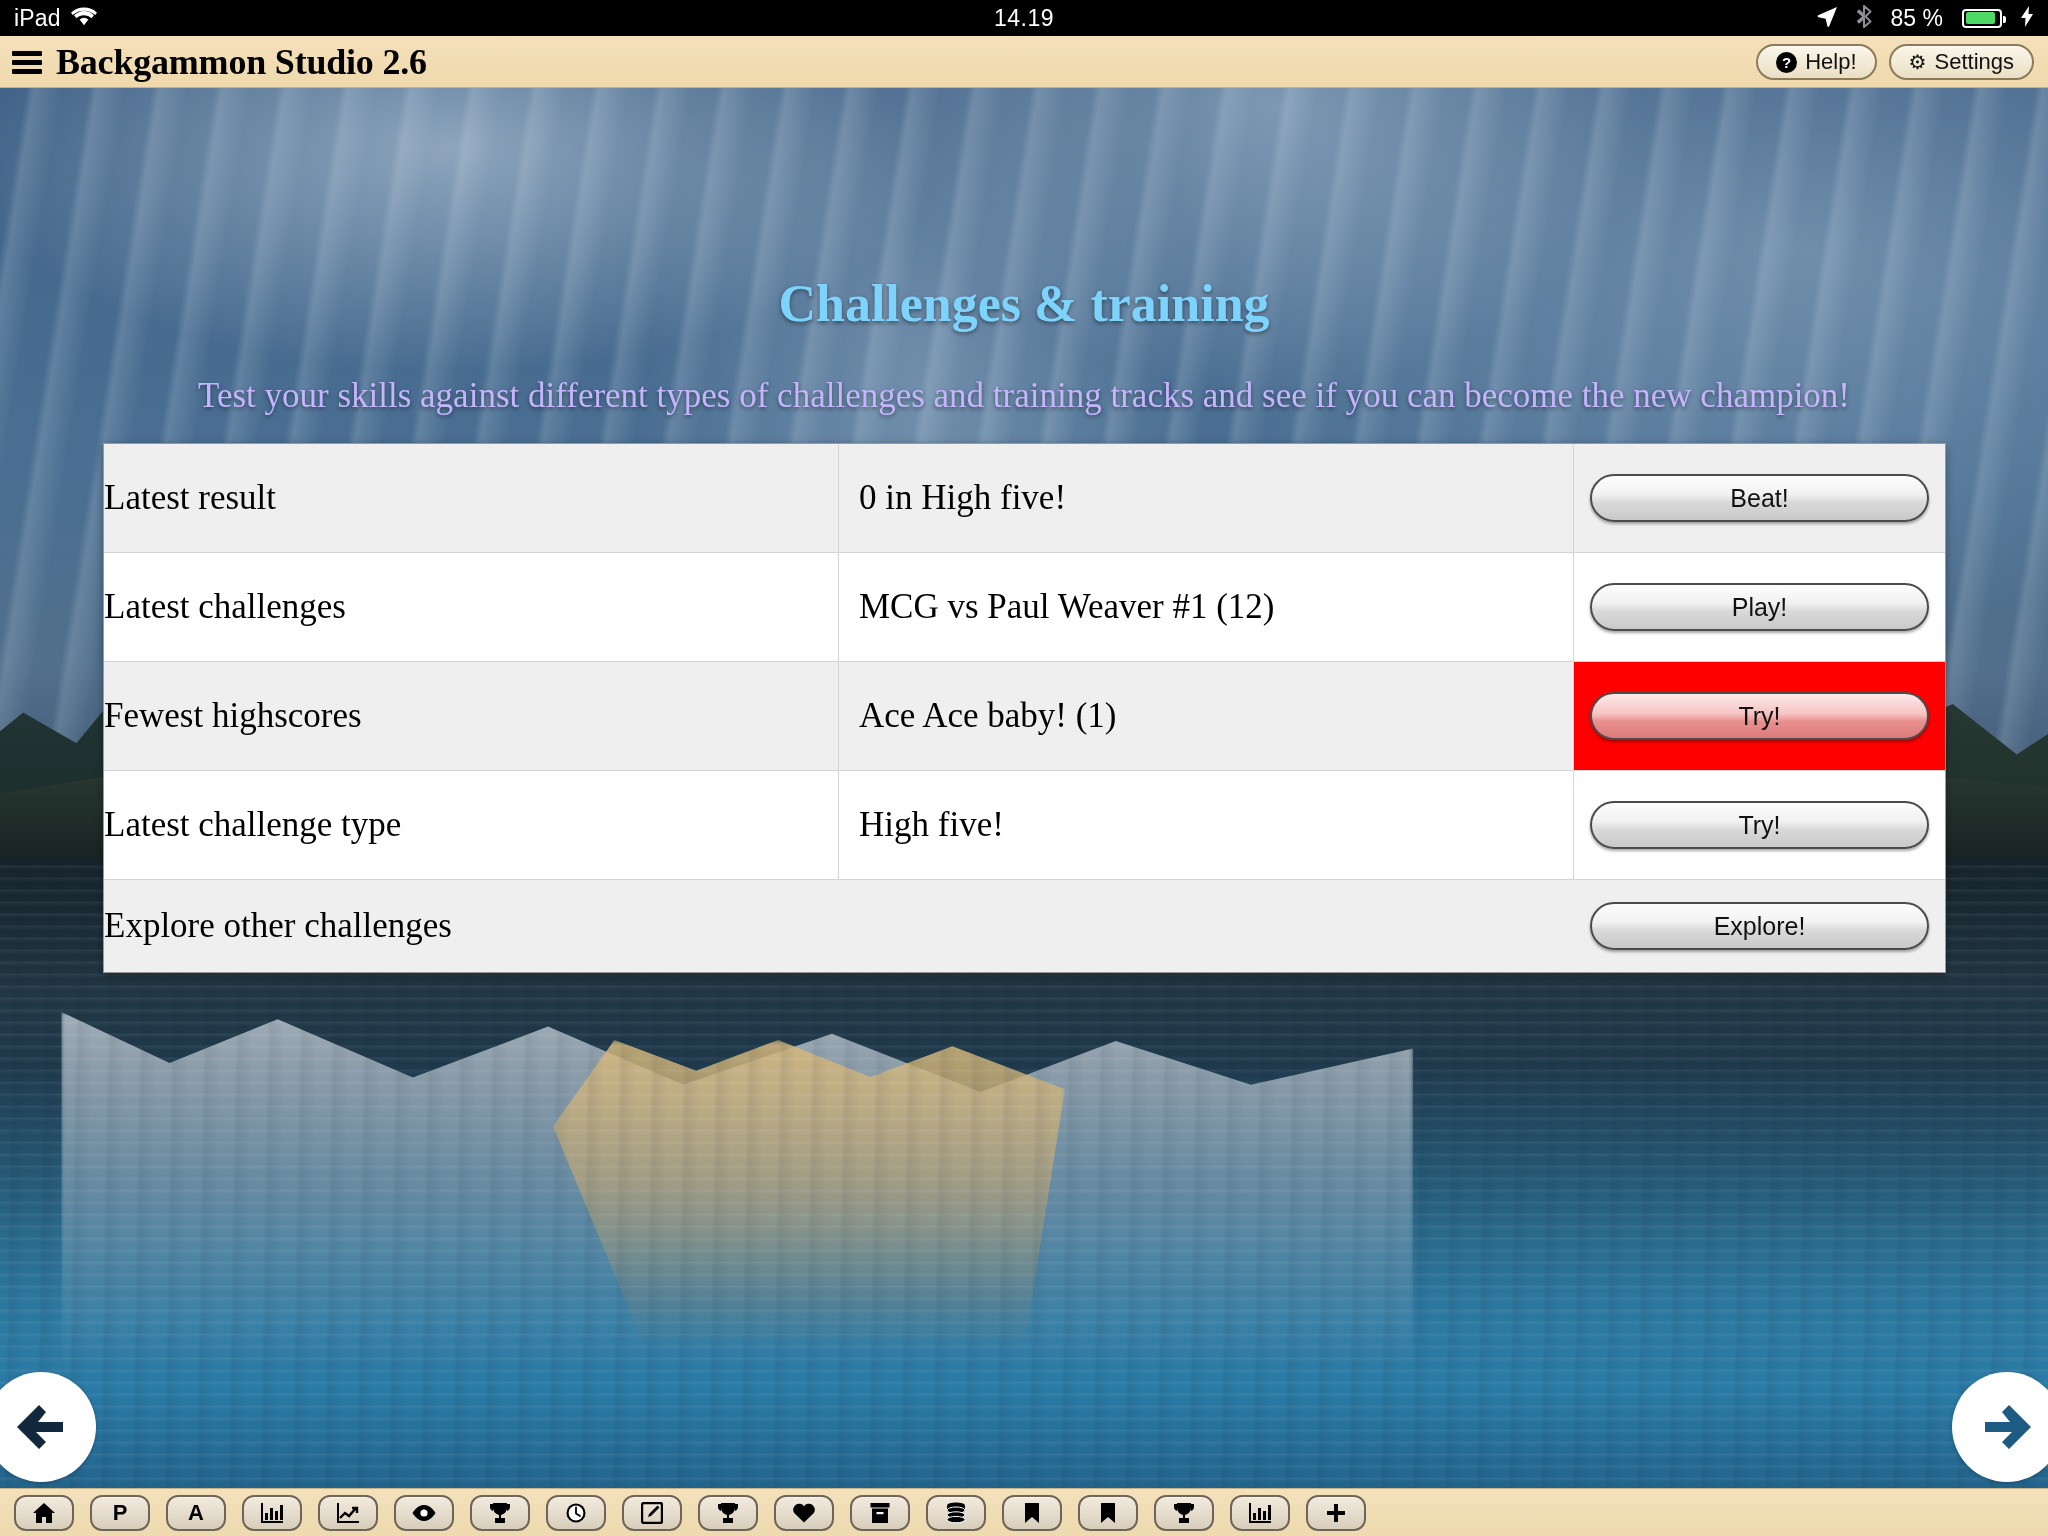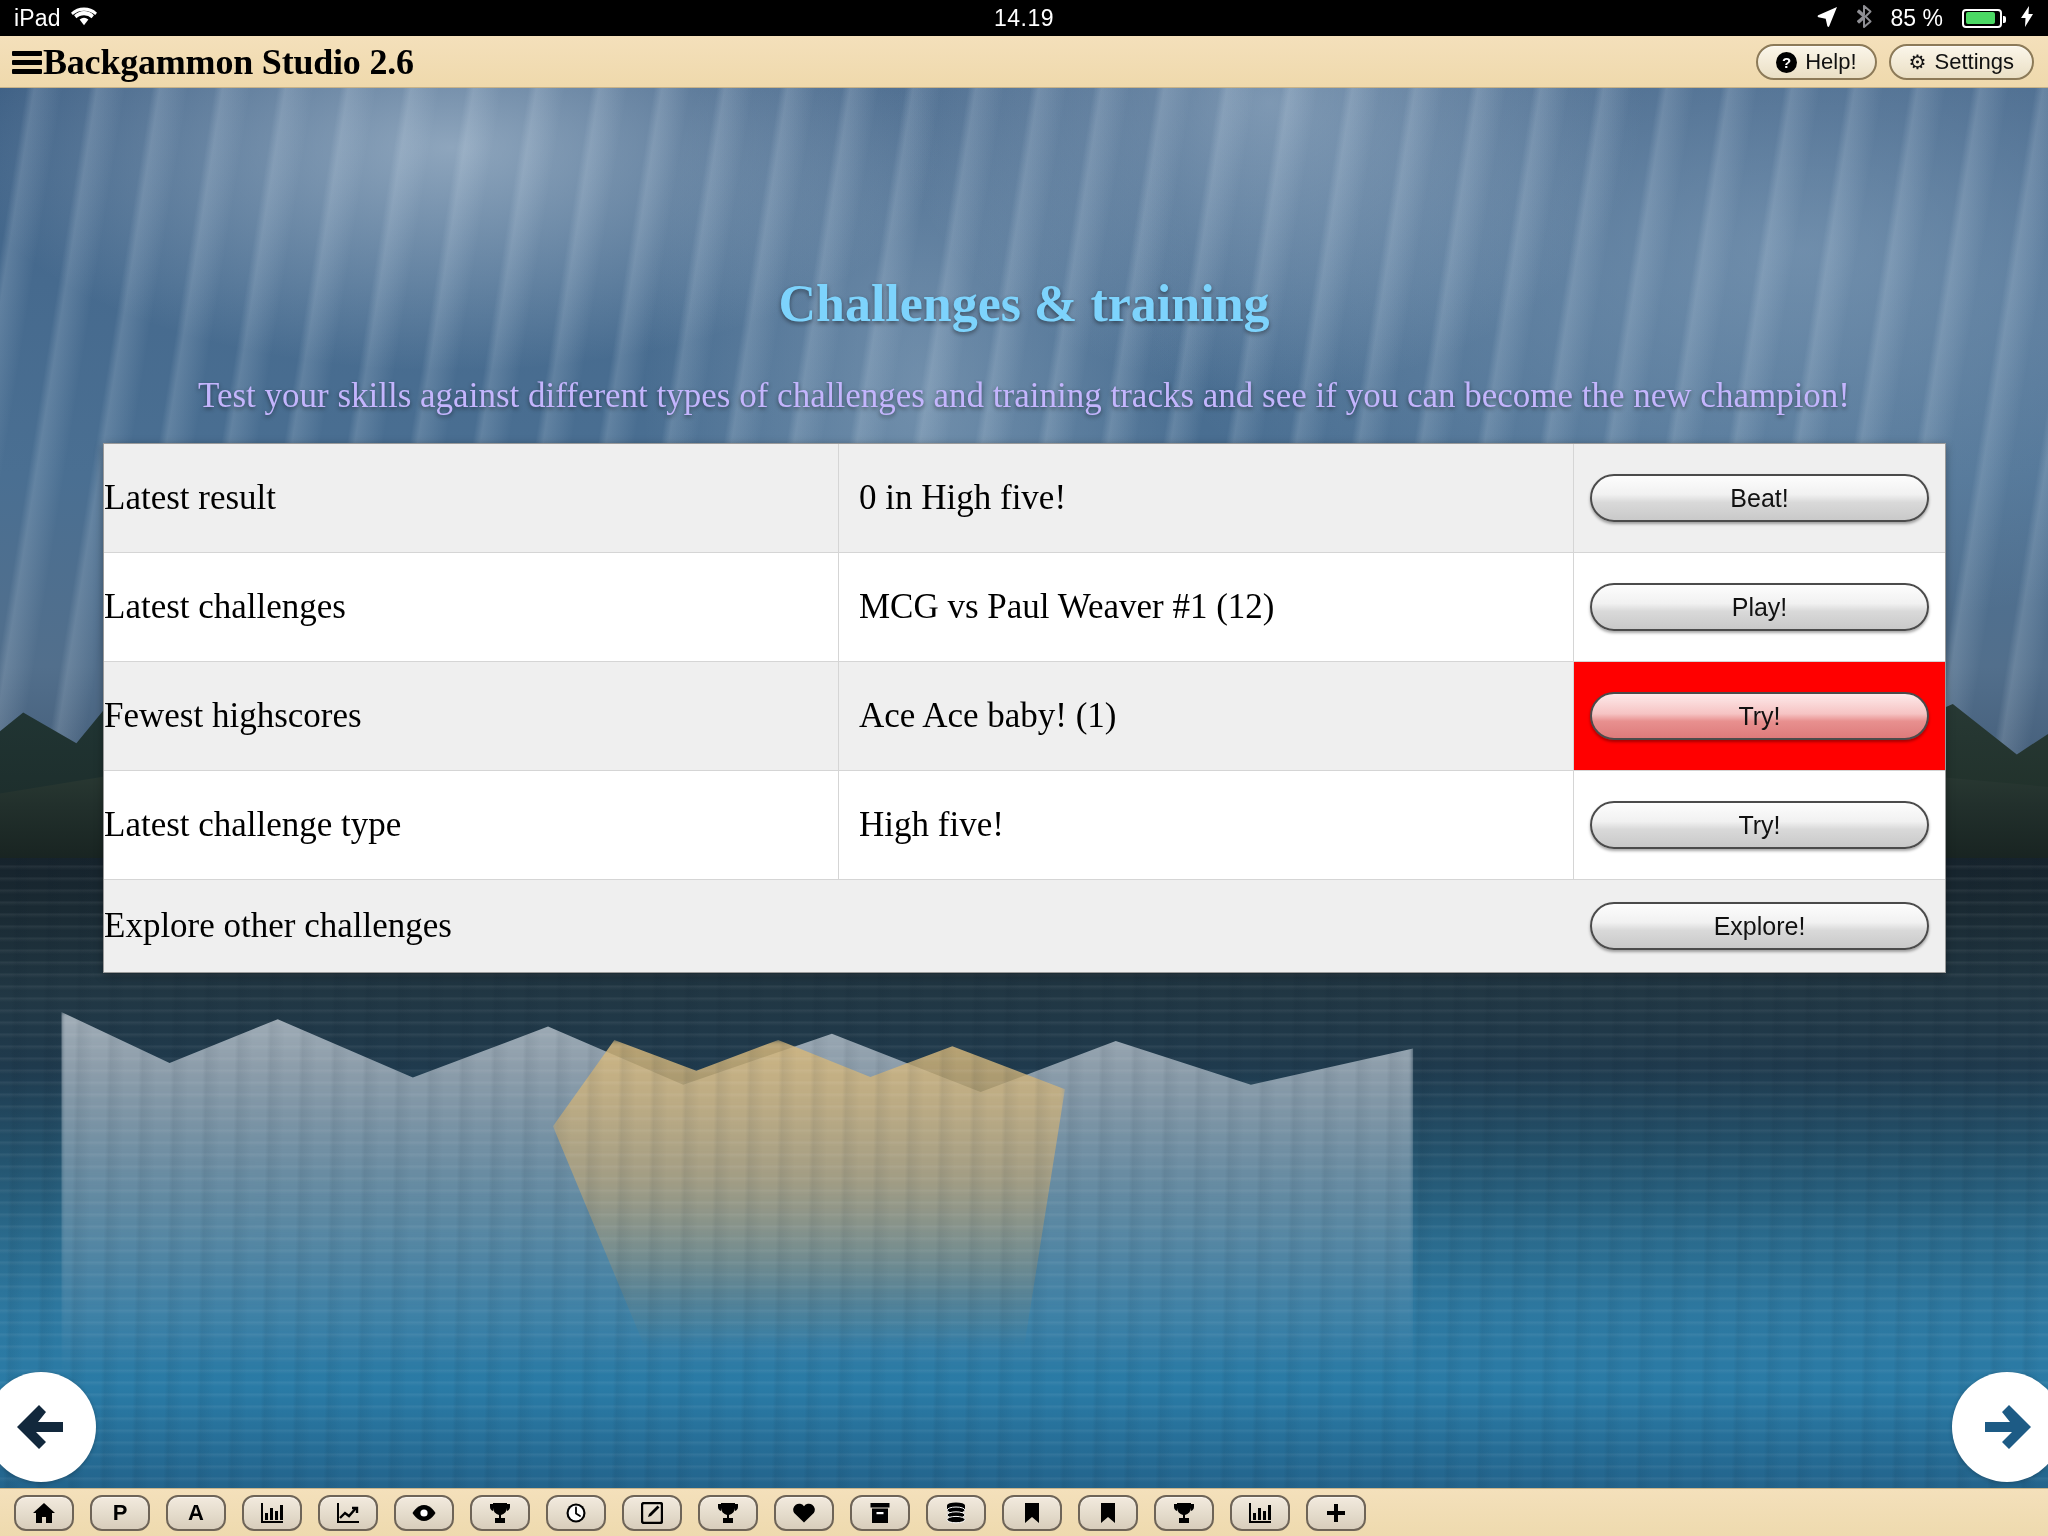--- a/index.html
+++ b/index.html
@@ -27,21 +27,21 @@
   .batt::after{ content:""; position:absolute; right:-6px; top:5px; width:3px; height:7px; background:#fff; border-radius:0 2px 2px 0;}
   .batt i{ position:absolute; left:1.5px; top:1.5px; bottom:1.5px; width:82%; background:#4cd964; border-radius:2px; display:block;}
 
   
   .appbar{
     position:absolute; left:0; top:36px; width:2048px; height:52px;
     background:linear-gradient(180deg,#f4e0bb 0%,#efd9ac 100%);
     border-bottom:1px solid #c8b389;
     z-index:55;
   }
-  .appbar-left{ position:absolute; left:12px; top:0; height:52px; display:flex; align-items:center; gap:1px;}
+  .appbar-left{ position:absolute; left:12px; top:0; height:52px; display:flex; align-items:center; gap:14px;}
   .hamburger{ width:30px; height:23px; display:flex; flex-direction:column; justify-content:space-between; cursor:pointer;}
   .hamburger span{ display:block; height:5px; background:#000; border-radius:1px;}
   .app-title{
     font-family:"Liberation Serif", serif; font-weight:bold; font-size:36px; color:#000;
     letter-spacing:-.2px; white-space:nowrap;
   }
   .appbar-right{ position:absolute; right:14px; top:0; height:52px; display:flex; align-items:center; gap:12px;}
   .pillbtn{
     display:inline-flex; align-items:center; gap:8px;
     height:36px; padding:0 18px; border-radius:18px;

